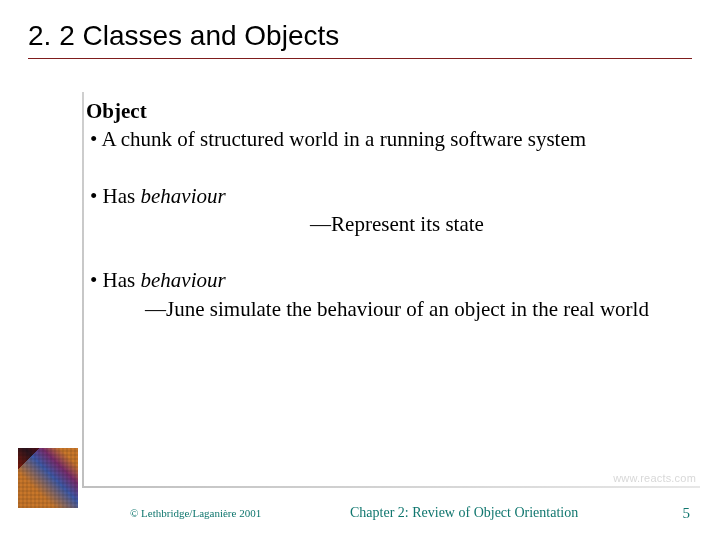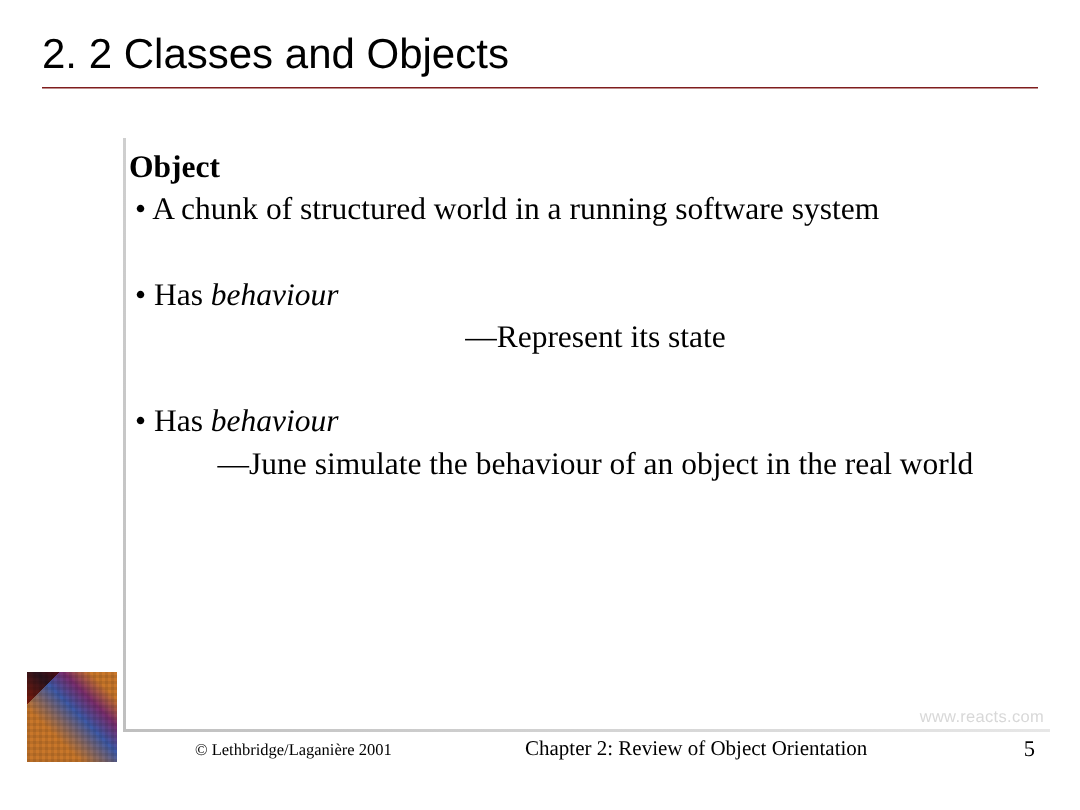--- a/index.html
+++ b/index.html
@@ -65,26 +65,26 @@
     position: absolute;
     left: 82px;
     right: 20px;
     bottom: 52px;
     height: 2px;
     background: linear-gradient(to right, #bfbfbf, #e7e7e7);
   }
   .footer {
     position: absolute;
     left: 0; right: 0;
-    bottom: 28px;
+    bottom: 15px;
     height: 24px;
     display: flex;
     align-items: center;
     font-size: 13px;
-    color: #000000;
+    color: #0f766e;
     text-align: center;
   }
   .foot-copyright {
     position: absolute;
     left: 130px;
     font-size: 11px;
   }
   .foot-chapter {
     position: absolute;
     left: 350px;

